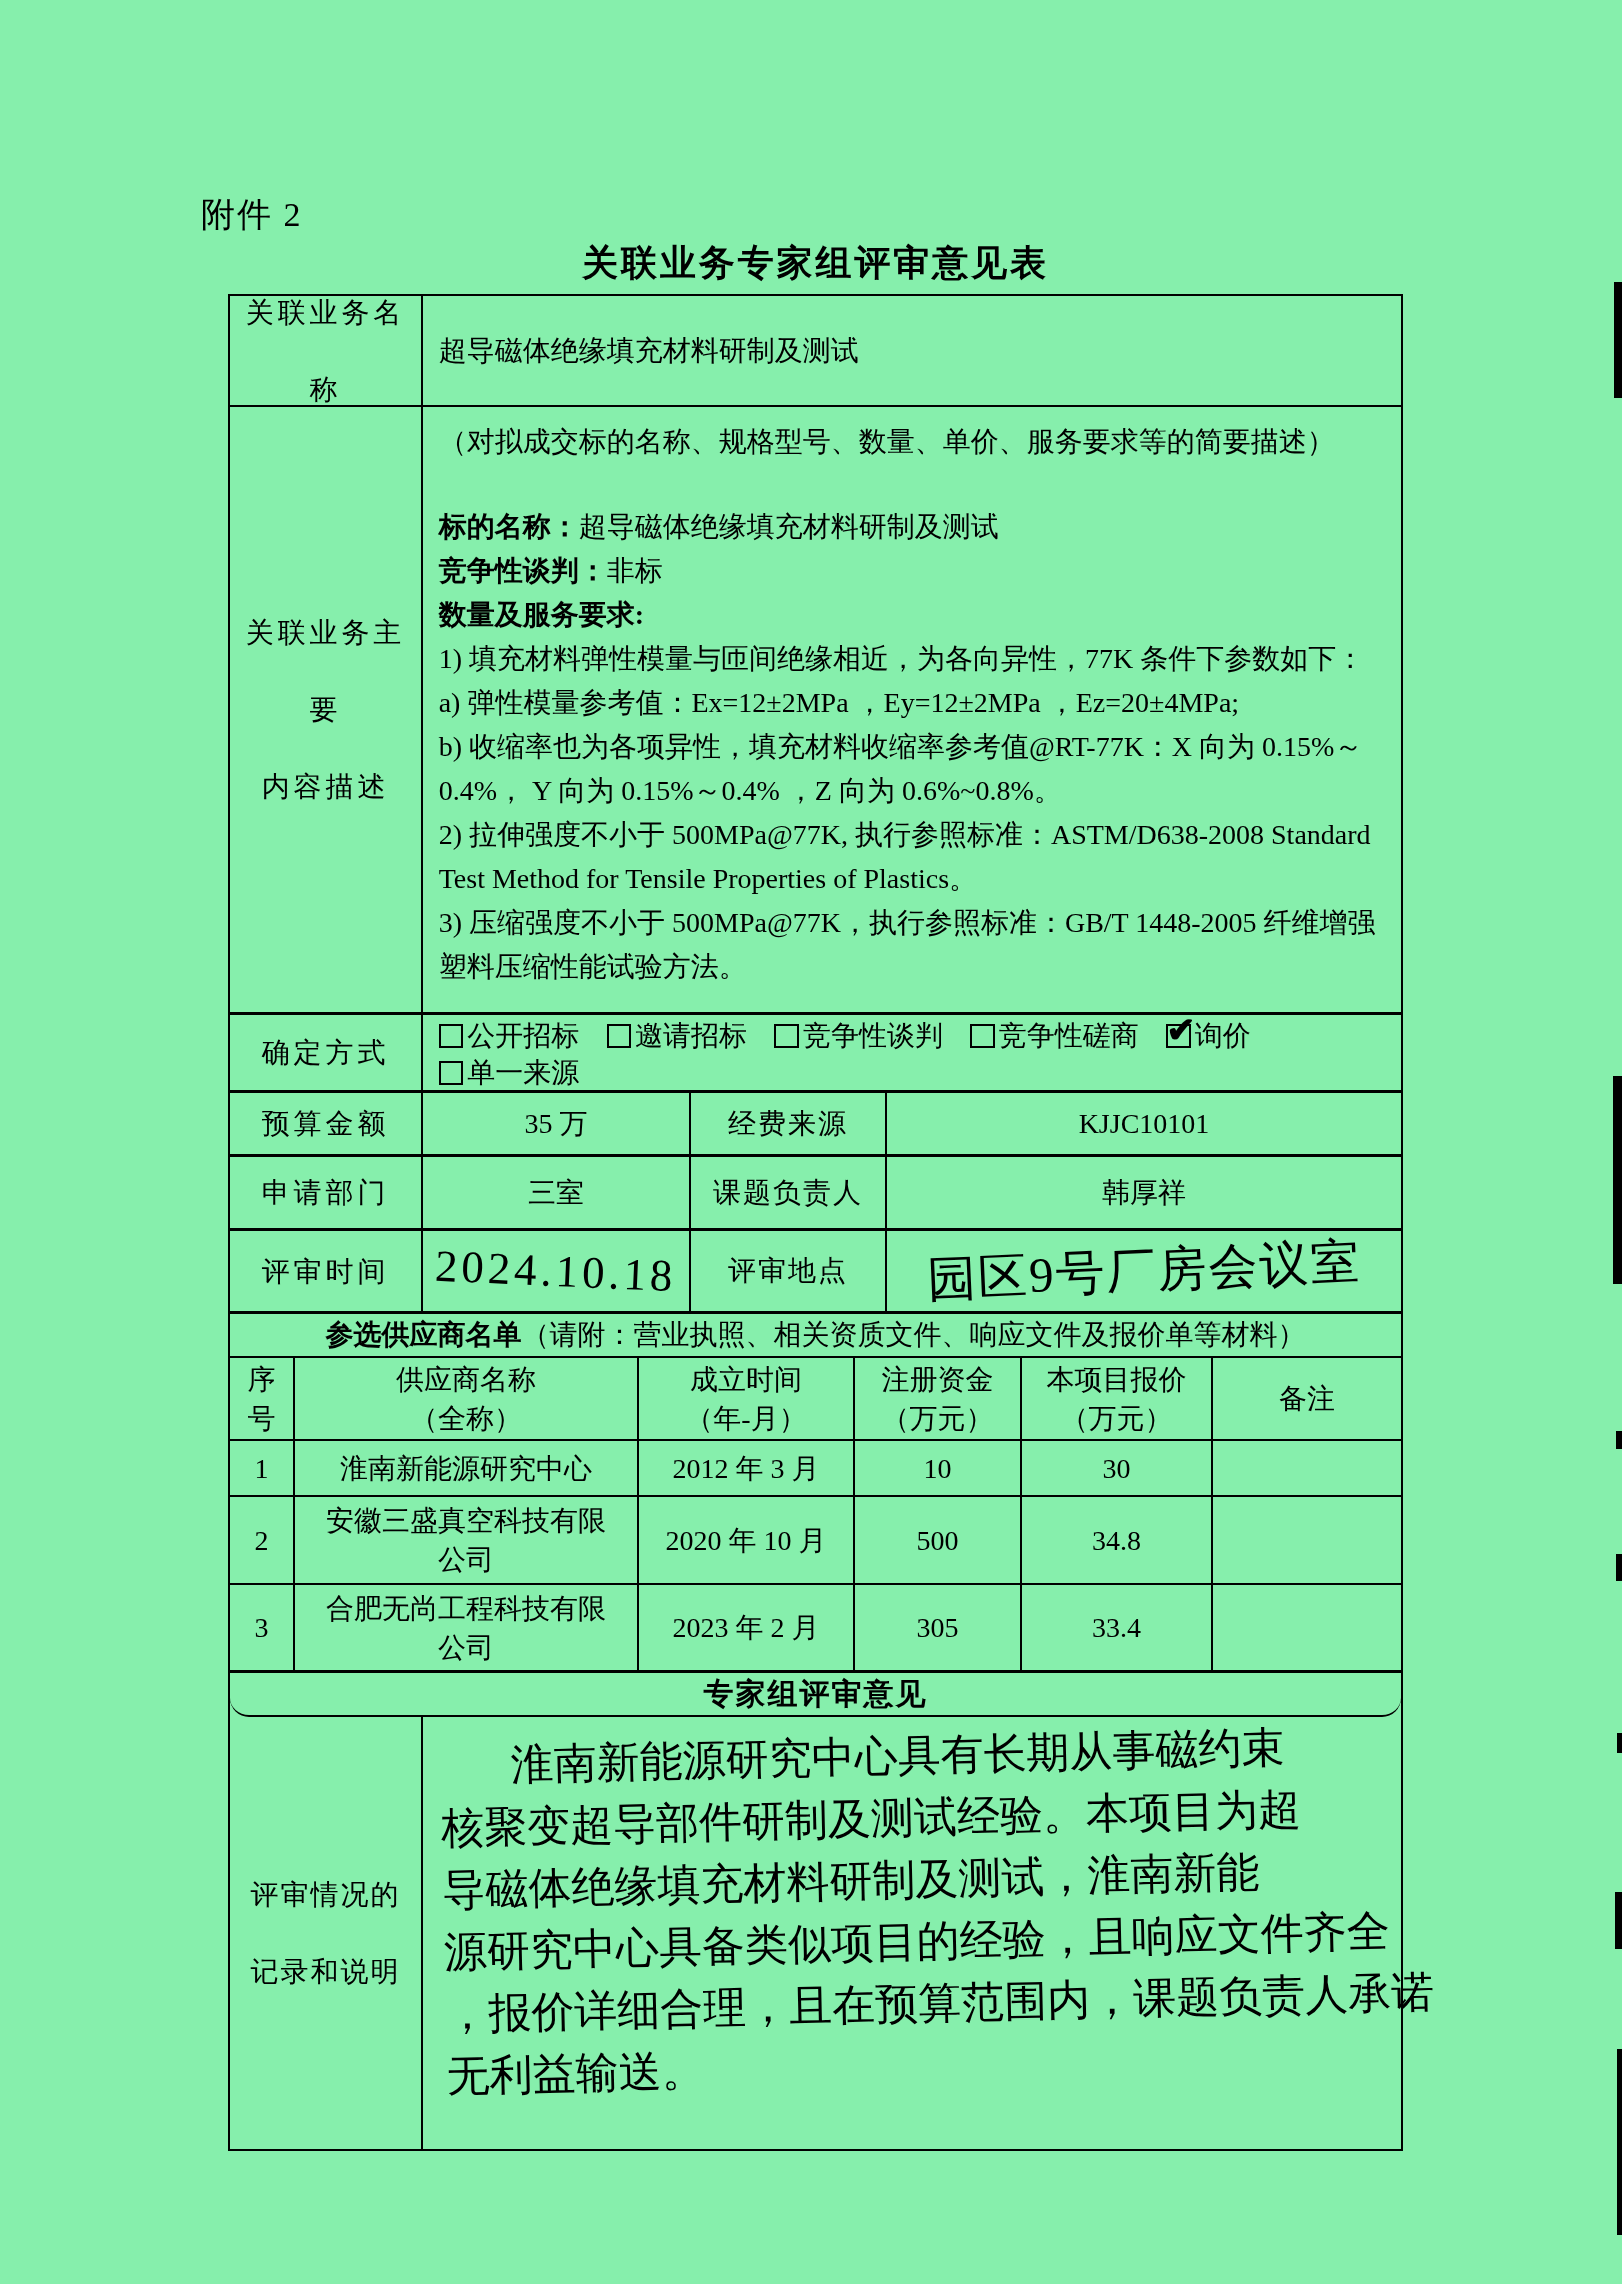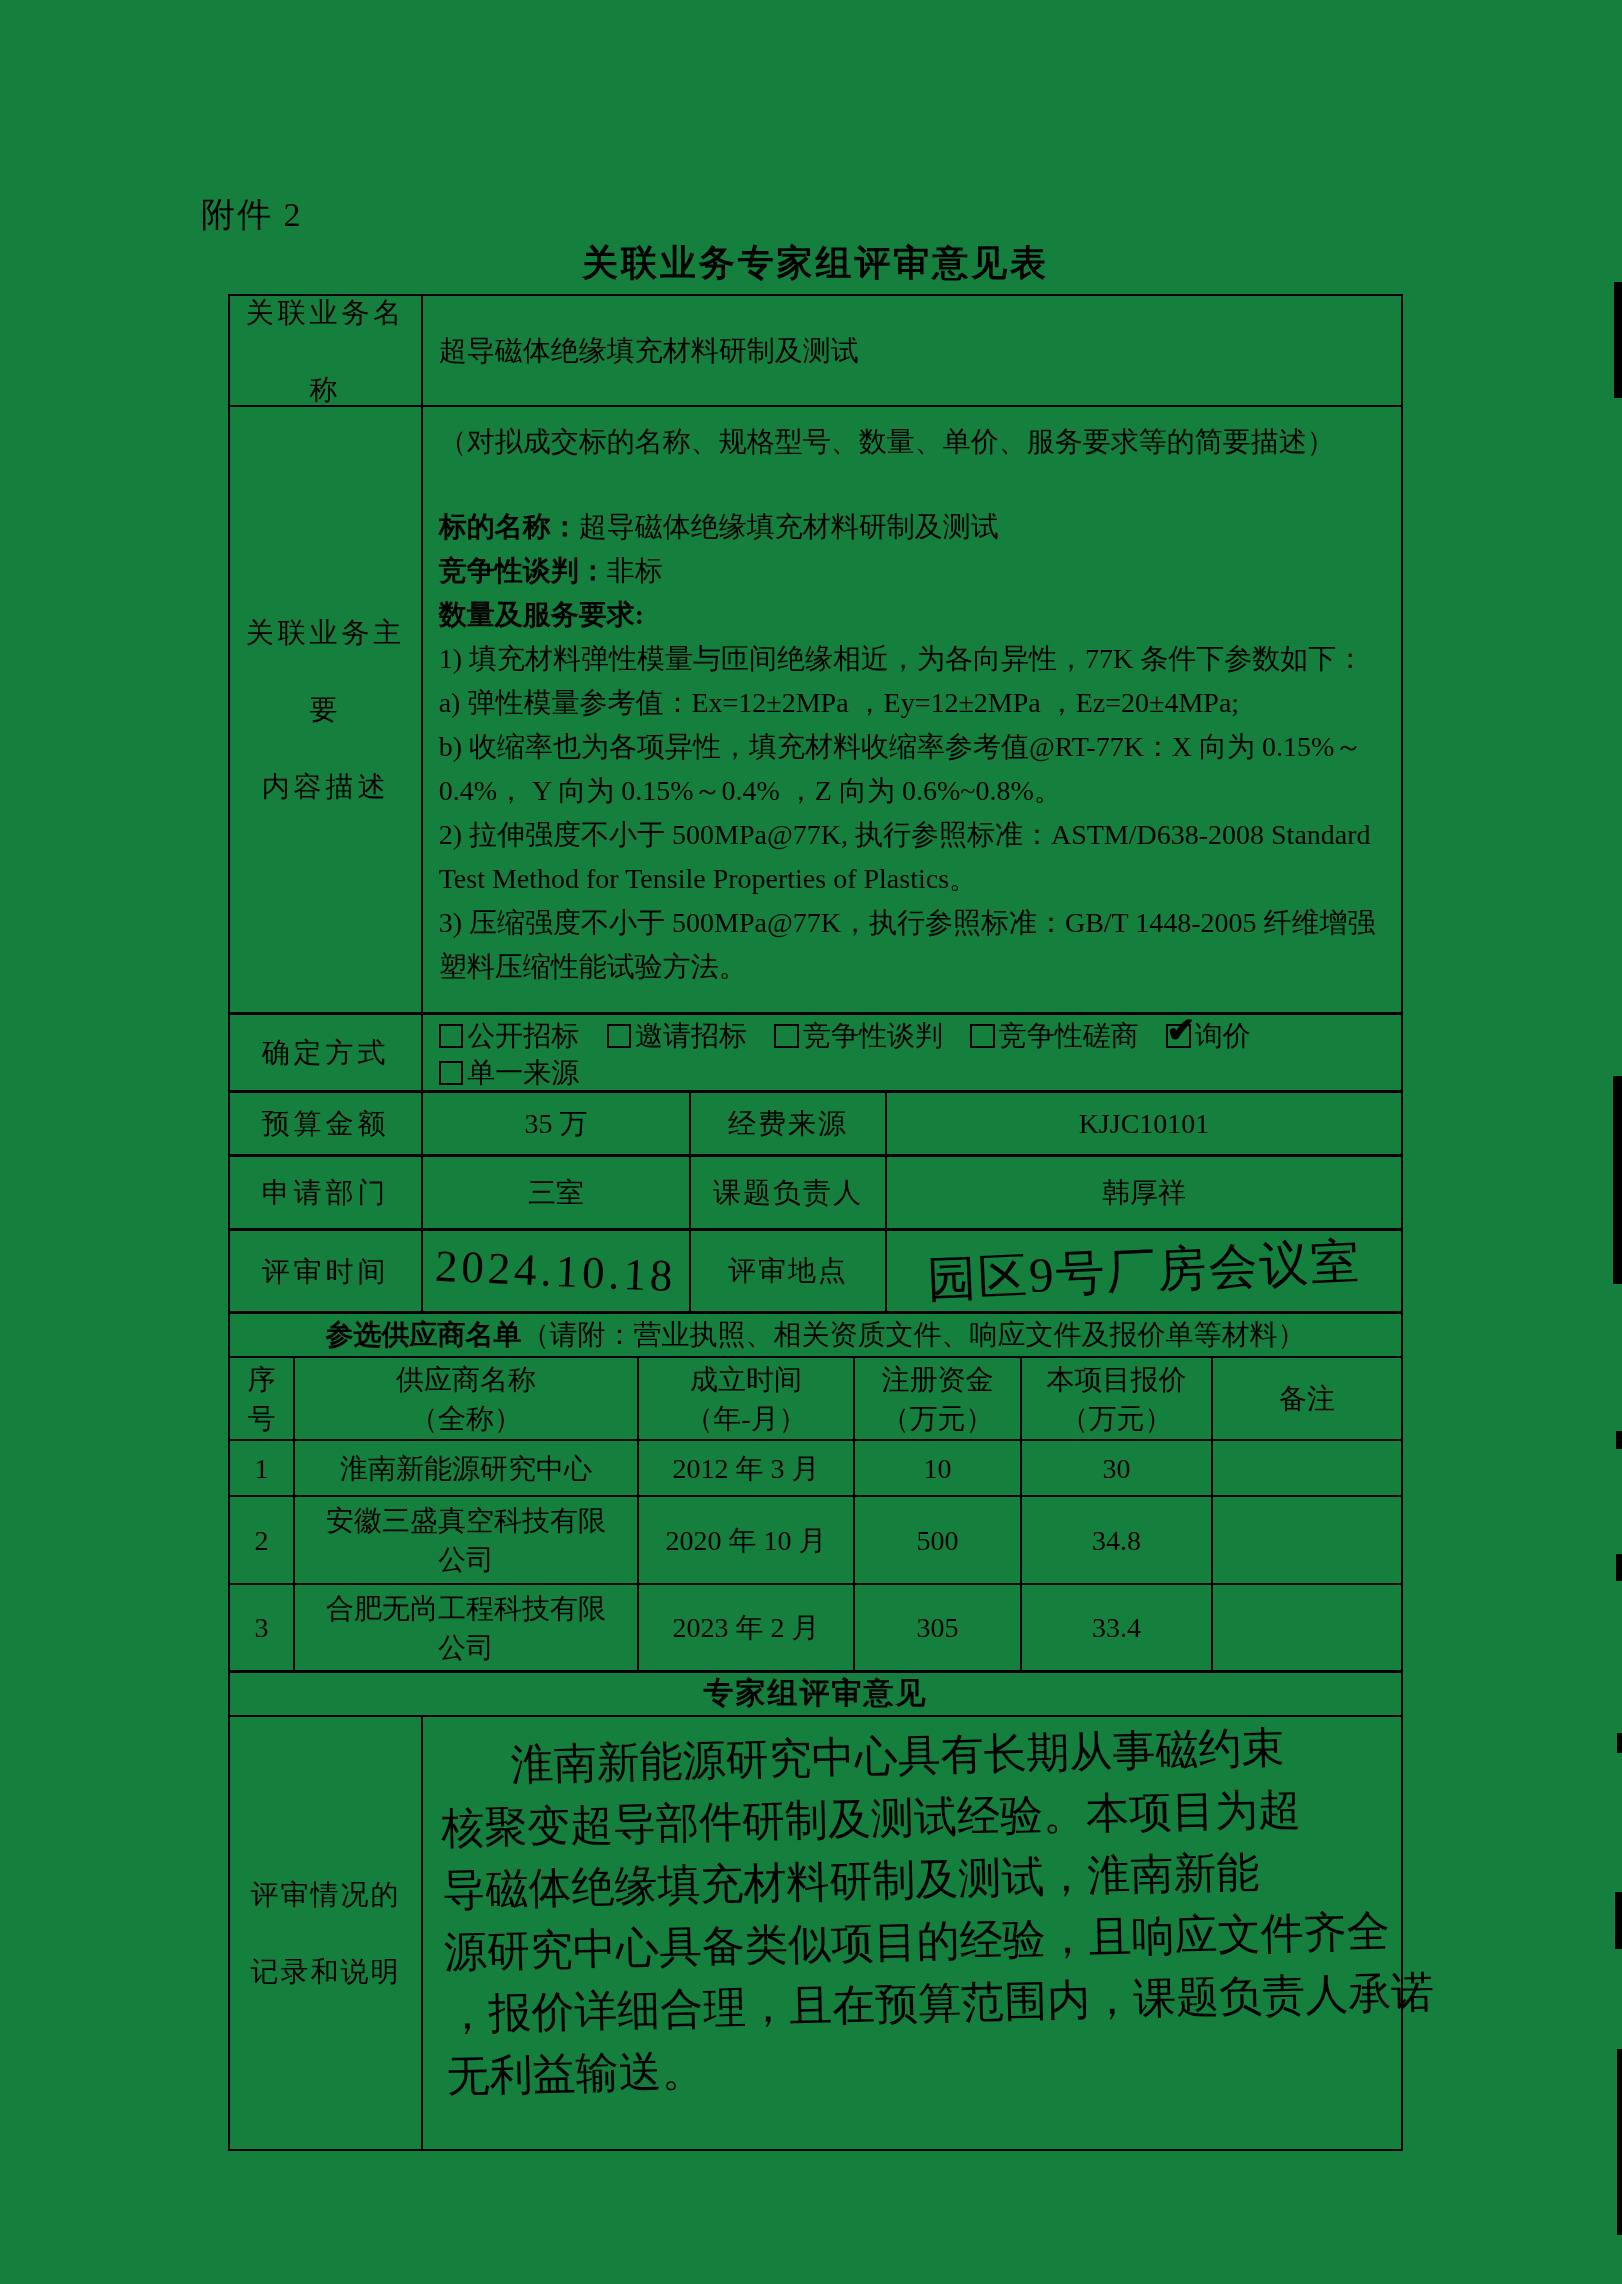--- a/index.html
+++ b/index.html
@@ -1,16 +1,16 @@
 <!DOCTYPE html>
 <html><head>
 <meta charset="utf-8">
 <style>
   html,body{margin:0;padding:0;background:#e8e8e8;}
-  .page{position:relative;width:1622px;height:2285px;background:#15803d;
+  .page{position:relative;width:1622px;height:2285px;background:#86efac;
         font-family:"Liberation Serif","DejaVu Serif",serif;color:#000;overflow:hidden;}
   .attachment{position:absolute;left:201px;top:192px;font-size:34px;letter-spacing:2px;}
   .doc-title{position:absolute;left:228px;top:239px;width:1175px;text-align:center;
              font-size:36px;font-weight:bold;letter-spacing:2.9px;}
   .tbl{position:absolute;left:228px;top:294px;width:1175px;border:2.9px solid #000;
        box-sizing:border-box;display:flex;flex-direction:column;}
   .row{display:flex;border-bottom:2px solid #000;box-sizing:border-box;}
   .row.thick{border-bottom-width:3.9px;}
   .row:last-child{border-bottom:none;}
   .r1{height:111px}.r2{height:608px}.r3{height:78px}.r4{height:64px}.r5{height:74px}
@@ -41,22 +41,22 @@
        box-sizing:border-box;}
   
   .sec-title{align-items:center;justify-content:center;display:flex;font-size:28px;}
   .scell{border-right:2px solid #000;box-sizing:border-box;display:flex;flex-direction:column;
          align-items:center;justify-content:center;text-align:center;font-size:28px;
          line-height:39px;flex-shrink:0;}
   .scell:last-child{border-right:none;flex:1;}
   .w-no{width:65px}.w-name{width:344px;padding:0 25.5px}.w-date{width:216px}
   .w-cap{width:167px}.w-quote{width:191px}
   
-  .heading{display:flex;align-items:flex-start;justify-content:center;font-size:30px;
-           font-weight:bold;letter-spacing:2px;}
+  .heading{display:flex;align-items:center;justify-content:center;font-size:30px;
+           font-weight:bold;letter-spacing:2px;border-radius:19px;}
   .rec-note{font-size:28px;line-height:44px;padding-top:5.9px;}
   .hw{font-family:cursive;transform:rotate(-1.3deg);transform-origin:0 0;margin-top:5.9px;}
   .hw-line{font-size:43px;line-height:62px;white-space:nowrap;}
   .hw-line.indent{margin-left:71px;}
   .hw-val{font-family:cursive;font-size:45px;letter-spacing:3.9px;transform:rotate(2.5deg);}
   .hw-val2{font-family:cursive;font-size:49px;letter-spacing:2px;transform:rotate(-2.5deg);
            white-space:nowrap;}
   .artifact{position:absolute;background:#000;}
 </style>
 </head>

